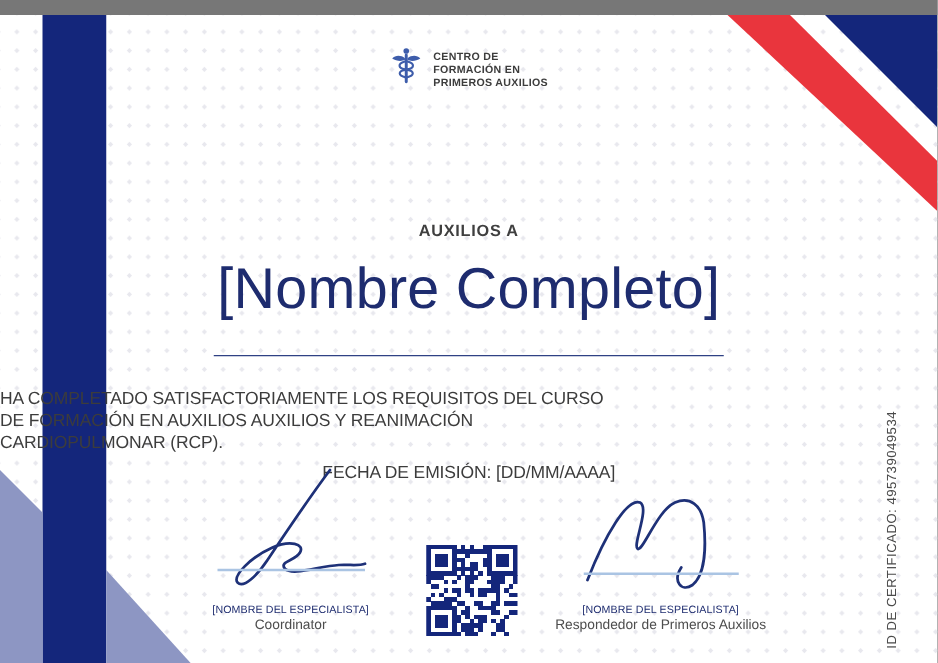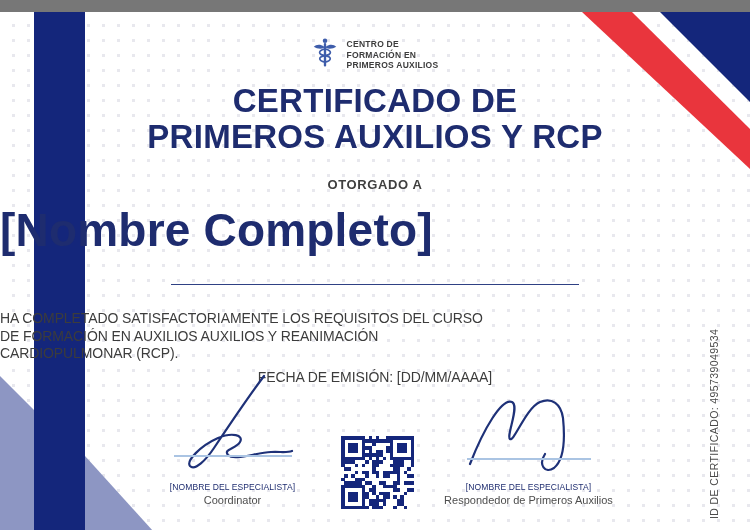--- a/index.html
+++ b/index.html
@@ -15,22 +15,22 @@
   .logo-row{position:absolute;top:26px;left:0;right:0;display:flex;justify-content:center;align-items:center;gap:9px;}
   .org-lines{font-size:8.5px;font-weight:bold;color:#3d3d3d;letter-spacing:.25px;line-height:10.5px;}
 
   
   .cert-title{position:absolute;top:71px;left:0;right:0;text-align:center;color:#1e2c6f;
     font-size:33px;font-weight:600;line-height:36px;letter-spacing:.3px;}
 
   .otorgado{position:absolute;top:165px;left:0;right:0;text-align:center;color:#3f3f3f;
     font-size:13px;font-weight:600;letter-spacing:.6px;}
 
-  .recipient{position:absolute;top:191px;left:0;right:0;text-align:left;color:#1e2c6f;
-    font-size:46px;font-weight:700;letter-spacing:.2px;}
+  .recipient{position:absolute;top:191px;left:0;right:0;text-align:center;color:#1e2c6f;
+    font-size:46px;font-weight:400;letter-spacing:.2px;}
 
   .name-rule{position:absolute;top:272px;left:171px;width:408px;height:0;border-top:1.6px solid #2f4184;}
 
   .body-text{position:absolute;top:298px;left:0;right:0;text-align:left;color:#3c3c3c;
     font-size:14px;font-weight:500;line-height:17.5px;letter-spacing:-.1px;}
 
   .issue-date{position:absolute;top:357px;left:0;right:0;text-align:center;color:#3c3c3c;
     font-size:14px;font-weight:500;letter-spacing:-.1px;}
 
   
@@ -77,26 +77,22 @@
           <path d="M13,10.5 C18.5,12 18.5,15.5 12,16.5 C5.5,17.5 5.5,21 12,22.5" stroke="#3e5dab" stroke-width="1.6" stroke-linecap="round"></path>
         </svg>
       </span>
       <span class="org-lines">
         <div>CENTRO DE</div>
         <div>FORMACIÓN EN</div>
         <div>PRIMEROS AUXILIOS</div>
       </span>
     </div>
 
-    <div class="cert-title">
-      <div>CERTIFICADO DE</div>
-      <div>PRIMEROS AUXILIOS Y RCP</div>
-    </div>
-
-    <div class="otorgado">OTORGADO A</div>
+
+    <div class="otorgado">AUXILIOS A</div>
     <div class="recipient">[Nombre Completo]</div>
     <div class="name-rule"></div>
 
     <div class="body-text">
       <div>HA COMPLETADO SATISFACTORIAMENTE LOS REQUISITOS DEL CURSO</div>
       <div>DE FORMACIÓN EN AUXILIOS AUXILIOS Y REANIMACIÓN</div>
       <div>CARDIOPULMONAR (RCP).</div>
     </div>
     <div class="issue-date">FECHA DE EMISIÓN: [DD/MM/AAAA]</div>
 

